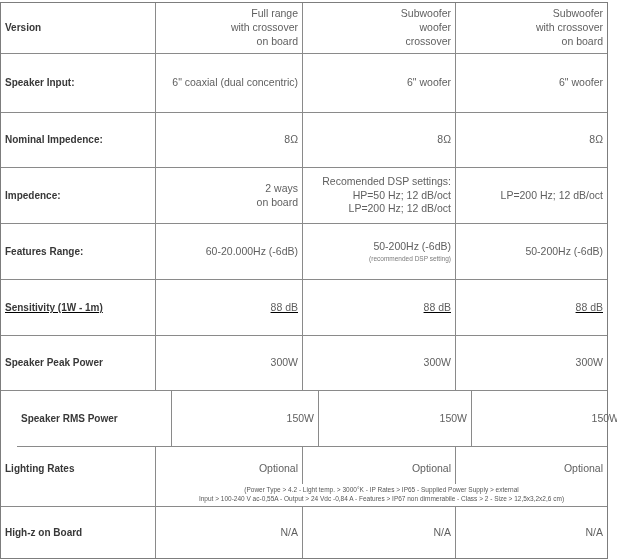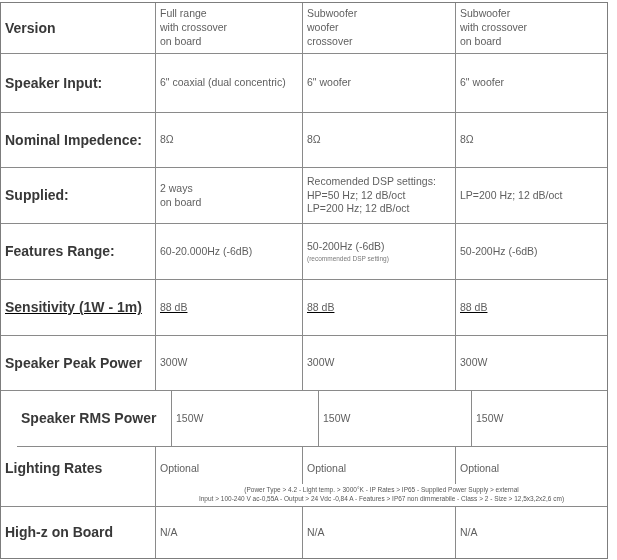--- a/index.html
+++ b/index.html
@@ -26,35 +26,35 @@
   .row {
     display: grid;
     grid-template-columns: 154px 147px 153px 152px;
     box-sizing: border-box;
     border-bottom: 1px solid #8a8a8a;
   }
   .row:last-child { border-bottom: none; }
   .cell {
     display: flex;
     flex-direction: column;
-    align-items: flex-start;
+    align-items: flex-end;
     justify-content: center;
     text-align: center;
     color: #5f5f5f;
     font-size: 10.5px;
     line-height: 1.32;
     box-sizing: border-box;
     padding: 2px 4px;
   }
   .cell.label {
     align-items: flex-start;
     text-align: left;
     color: #383838;
     font-weight: bold;
-    font-size: 14px;
+    font-size: 10px;
   }
   .cell.val { border-left: 1px solid #8a8a8a; }
   .subnote {
     font-size: 6.5px;
     color: #7a7a7a;
     line-height: 1.5;
   }
   
   .row.lighting { display: block; padding: 0; }
   .lighting-top {
@@ -137,21 +137,21 @@
     <div class="cell val">
         <div>8Ω</div>
       </div>
     <div class="cell val">
         <div>8Ω</div>
       </div>
   </div>
 
   <div class="row r3">
     <div class="cell label">
-        <span>Supplied:</span>
+        <span>Impedence:</span>
       </div>
     <div class="cell val">
       <div>2 ways</div>
       <div>on board</div>
     </div>
     <div class="cell val">
       <div>Recomended DSP settings:</div>
       <div>HP=50 Hz; 12 dB/oct</div>
       <div>LP=200 Hz; 12 dB/oct</div>
     </div>

